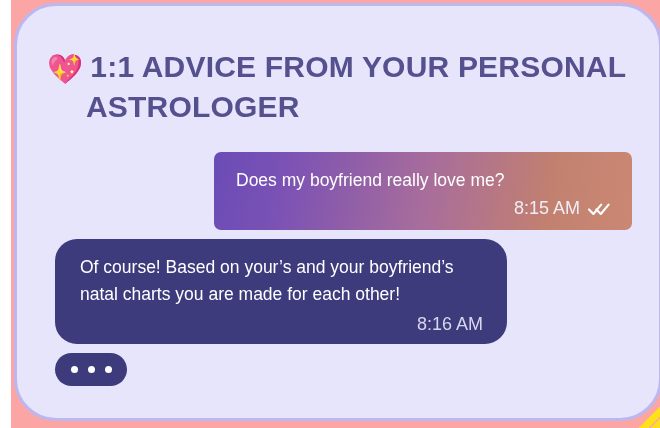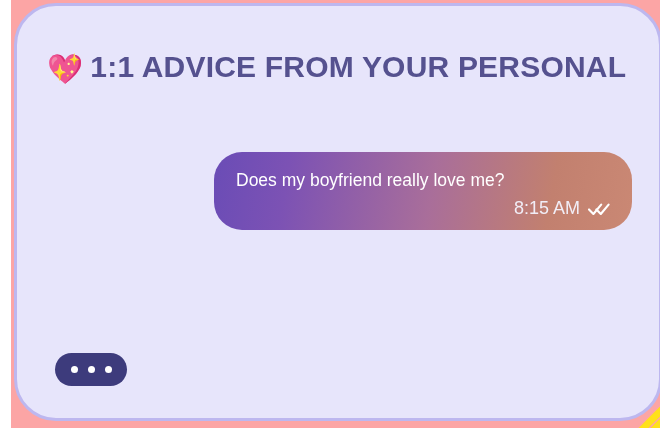--- a/index.html
+++ b/index.html
@@ -83,21 +83,21 @@
     color: #ffffff;
     font-size: 17.5px;
     line-height: 27px;
   }
 
   .bubble-out {
     left: 197px;
     top: 146px;
     width: 418px;
     padding: 15px 22px 10px 22px;
-    border-radius: 28px;
+    border-radius: 7px;
     background: linear-gradient(100deg, #6A4CB6 0%, #7C52B4 18%, #A96E9A 52%, #C2806F 80%, #CA8874 100%);
   }
 
   .bubble-in {
     left: 38px;
     top: 233px;
     width: 452px;
     padding: 15px 22px 10px 25px;
     border-radius: 22px;
     background: #3D3B7C;
@@ -154,35 +154,41 @@
 
   <div class="corner-accent">
     <div class="stripe s1"></div>
     <div class="stripe s2"></div>
   </div>
 
   <div class="card">
 
     <div class="title">
       <span class="emoji">💖</span><span>1:1 ADVICE FROM YOUR PERSONAL</span>
+      <span class="tline2">ASTROLOGER</span>
     </div>
 
     <div class="bubble bubble-out">
       <span>Does my boyfriend really love me?</span>
       <span class="meta">
         <span>8:15 AM</span>
         <span class="ticks">
           <svg width="22" height="13" viewBox="0 0 22 13" aria-hidden="true">
             <path d="M1 6.4 L5.4 11 L13.2 1.6" fill="none" stroke="#ffffff" stroke-width="2.1" stroke-linecap="round" stroke-linejoin="round"></path>
             <path d="M8.4 6.4 L12.8 11 L20.6 1.6" fill="none" stroke="#ffffff" stroke-width="2.1" stroke-linecap="round" stroke-linejoin="round"></path>
           </svg>
         </span>
       </span>
     </div>
 
+    <div class="bubble bubble-in">
+      <span class="msg-line">Of course! Based on your’s and your boyfriend’s</span>
+      <span class="msg-line">natal charts you are made for each other!</span>
+      <span class="meta">8:16 AM</span>
+    </div>
 
     <div class="typing">
       <span class="dot"></span>
       <span class="dot"></span>
       <span class="dot"></span>
     </div>
 
   </div>
 </div>
 

